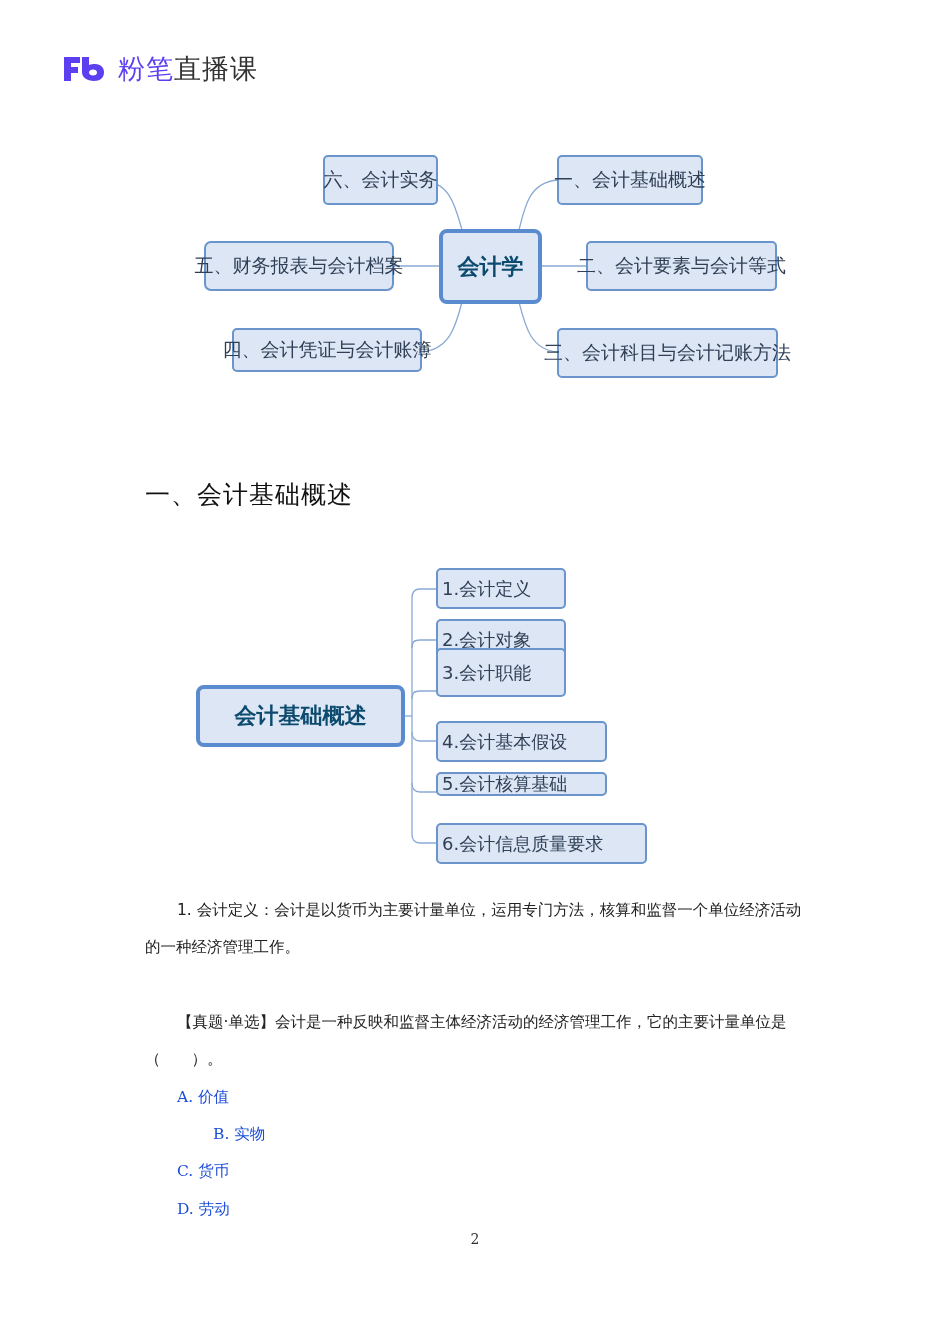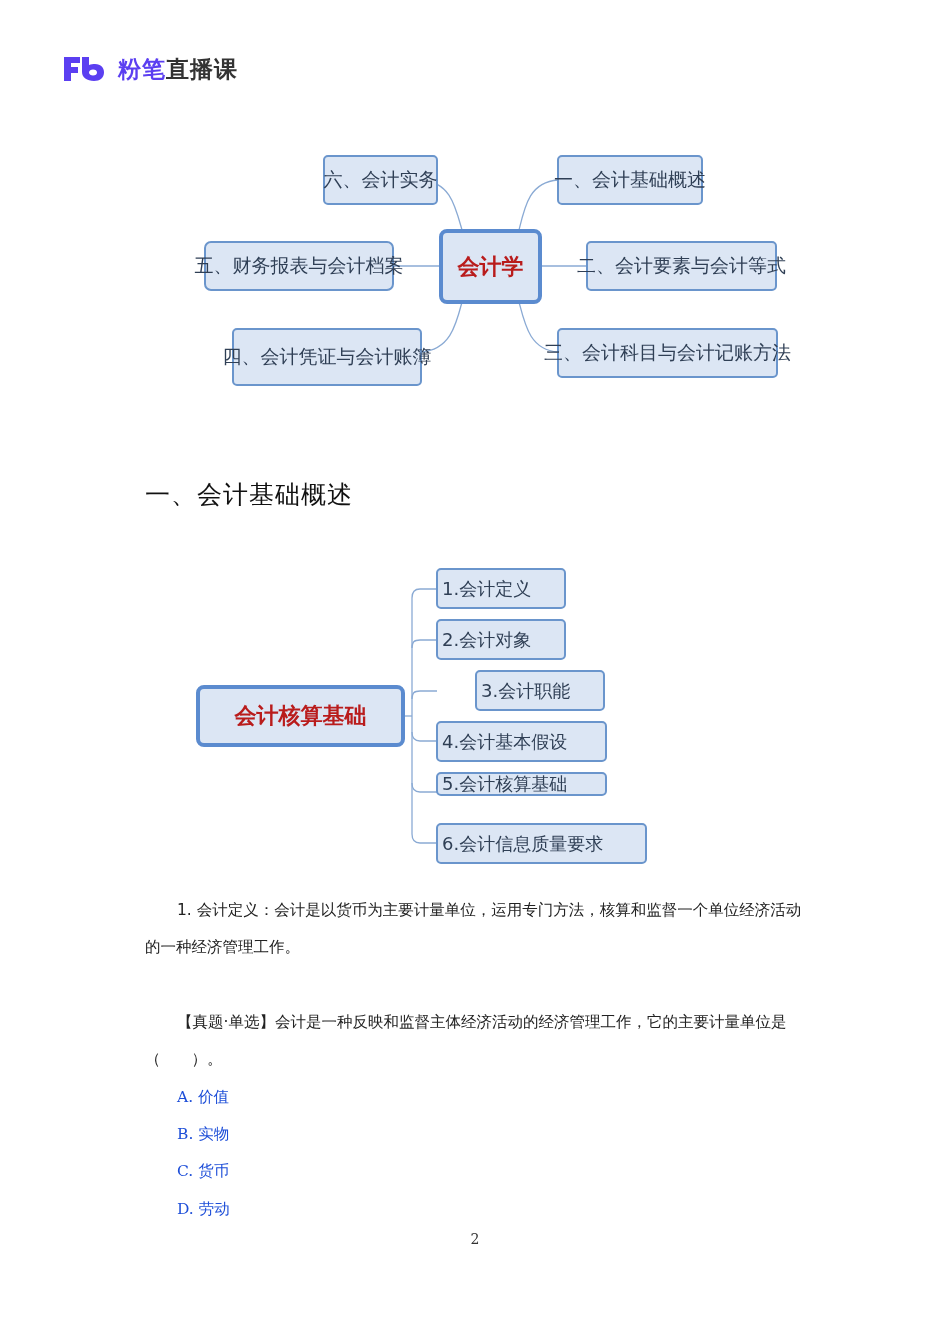--- a/index.html
+++ b/index.html
@@ -3,31 +3,31 @@
 <meta charset="utf-8">
 <style>
   html, body { margin: 0; padding: 0; background: #ffffff; }
   body { width: 950px; height: 1344px; position: relative; overflow: hidden;
          font-family: "DejaVu Sans", "Liberation Sans", sans-serif; color: #222; }
   .abs { position: absolute; }
 
   
   .logo { left: 62px; top: 52px; height: 34px; display: flex; align-items: center; }
   .logo-mark { width: 44px; height: 28px; position: relative; margin-right: 12px; }
-  .logo-text { font-size: 23px; font-weight: bold; letter-spacing: 1px; line-height: 34px; }
+  .logo-text { font-size: 27px; font-weight: normal; letter-spacing: 1px; line-height: 34px; }
   .logo-text .brand { color: #5b3ff1; }
   .logo-text .rest { color: #333333; }
 
   
   .node { position: absolute; box-sizing: border-box; background: #dce6f4;
           border: 2px solid #6a95cc; border-radius: 5px; color: #2f3f55;
           display: flex; align-items: center; justify-content: center;
           font-size: 19px; white-space: nowrap; }
   .node.root { border: 4px solid #5b8bcf; border-radius: 8px; font-weight: bold;
-               color: #b91c1c; font-size: 22px; }
+               color: #0c4a6e; font-size: 22px; }
   .node.sub { font-size: 18px; justify-content: flex-start; padding-left: 4px; }
 
   .lines { position: absolute; left: 0; top: 0; width: 950px; height: 1344px; pointer-events: none; }
 
   h1.section { position: absolute; left: 145px; top: 478px; margin: 0;
                font-size: 25px; font-weight: normal; color: #111;
                font-family: "DejaVu Sans", sans-serif; letter-spacing: 1px; }
 
   .para { position: absolute; left: 145px; width: 660px; font-size: 15.5px;
           line-height: 37px; color: #222; font-family: "DejaVu Serif", serif; }
@@ -72,41 +72,41 @@
     <path d="M412 783 C412 789 414 792 420 792 L437 792"></path>
     <path d="M412 834 C412 840 414 843 420 843 L437 843"></path>
   </g>
 </svg>
 
 <div class="node root" style="left:439px; top:229px; width:103px; height:75px;">会计学</div>
 
 <div class="node" style="left:557px; top:155px; width:146px; height:50px;">一、会计基础概述</div>
 <div class="node" style="left:586px; top:241px; width:191px; height:50px;">二、会计要素与会计等式</div>
 <div class="node" style="left:557px; top:328px; width:221px; height:50px;">三、会计科目与会计记账方法</div>
-<div class="node" style="left:232px; top:328px; width:190px; height:58px;">四、会计凭证与会计账簿</div>
+<div class="node" style="left:232px; top:328px; width:190px; height:44px;">四、会计凭证与会计账簿</div>
 <div class="node" style="left:204px; top:241px; width:190px; height:50px;border-radius:7px;">五、财务报表与会计档案</div>
 <div class="node" style="left:323px; top:155px; width:115px; height:50px;">六、会计实务</div>
 
 <h1 class="section">一、会计基础概述</h1>
 
-<div class="node root" style="left:196px; top:685px; width:209px; height:62px;">会计核算基础</div>
+<div class="node root" style="left:196px; top:685px; width:209px; height:62px;">会计基础概述</div>
 
 <div class="node sub" style="left:436px; top:568px; width:130px; height:41px;">1.会计定义</div>
 <div class="node sub" style="left:436px; top:619px; width:130px; height:41px;">2.会计对象</div>
-<div class="node sub" style="left:436px; top:670px; width:130px; height:41px;margin-left:39px;">3.会计职能</div>
+<div class="node sub" style="left:436px; top:648px; width:130px; height:49px;">3.会计职能</div>
 <div class="node sub" style="left:436px; top:721px; width:171px; height:41px;text-align:center;">4.会计基本假设</div>
 <div class="node sub" style="left:436px; top:772px; width:171px; height:24px;">5.会计核算基础</div>
 <div class="node sub" style="left:436px; top:823px; width:211px; height:41px;">6.会计信息质量要求</div>
 
 <div class="para" style="top:892px;">
   <span class="indent"></span><b>1. 会计定义：</b><span>会计是以货币为主要计量单位，运用专门方法，核算和监督一个单位经济活动的一种经济管理工作。</span>
 </div>
 
 <div class="para" style="top:1004px;">
   <span class="indent"></span><b>【真题·单选】</b><span>会计是一种反映和监督主体经济活动的经济管理工作，它的主要计量单位是（　　）。</span>
 </div>
 
 <div class="option" style="top:1087px;">A. 价值</div>
-<div class="option" style="top:1124px;">B. 实物</div>
+<div class="option" style="top:1124px;margin-left:36px;">B. 实物</div>
 <div class="option" style="top:1161px;">C. 货币</div>
 <div class="option" style="top:1199px;">D. 劳动</div>
 
 <div class="page-num">2</div>
 
 </body></html>

